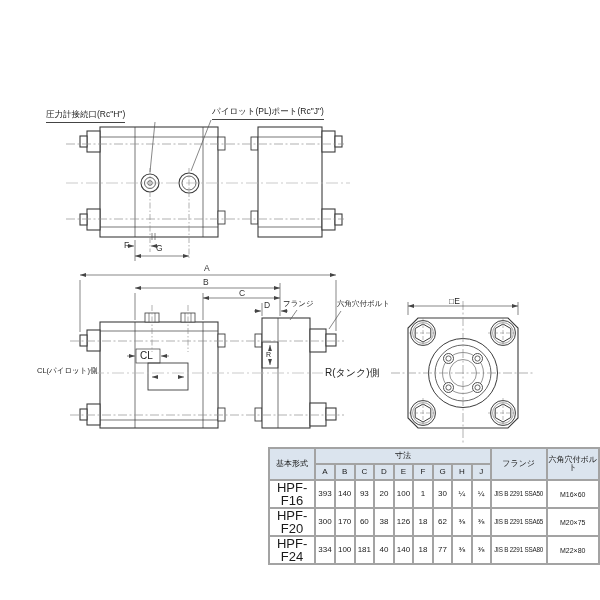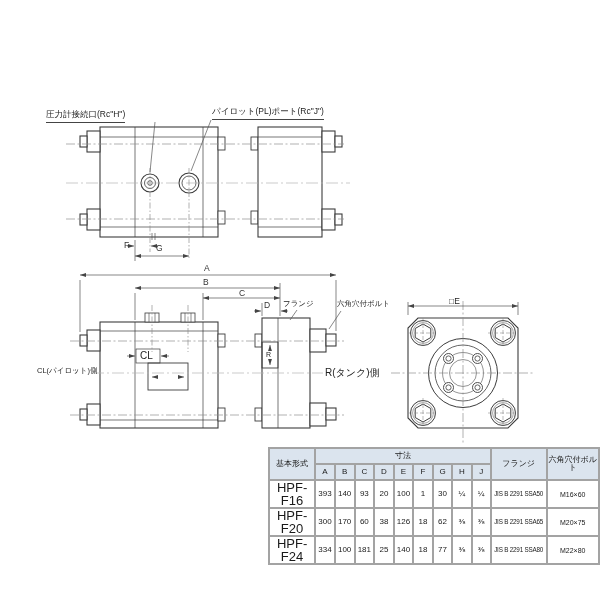--- a/index.html
+++ b/index.html
@@ -280,21 +280,21 @@
       <td>⅜</td>
       <td>⅜</td>
       <td class="flange-cell">JIS B 2291 SSA65</td>
       <td class="bolt-cell">M20×75</td>
     </tr>
     <tr>
       <td class="model-cell">HPF-F24</td>
       <td>334</td>
       <td>100</td>
       <td>181</td>
-      <td>25</td>
+      <td>40</td>
       <td>140</td>
       <td>18</td>
       <td>77</td>
       <td>⅜</td>
       <td>⅜</td>
       <td class="flange-cell">JIS B 2291 SSA80</td>
       <td class="bolt-cell">M22×80</td>
     </tr>
   </tbody>
     </table>

